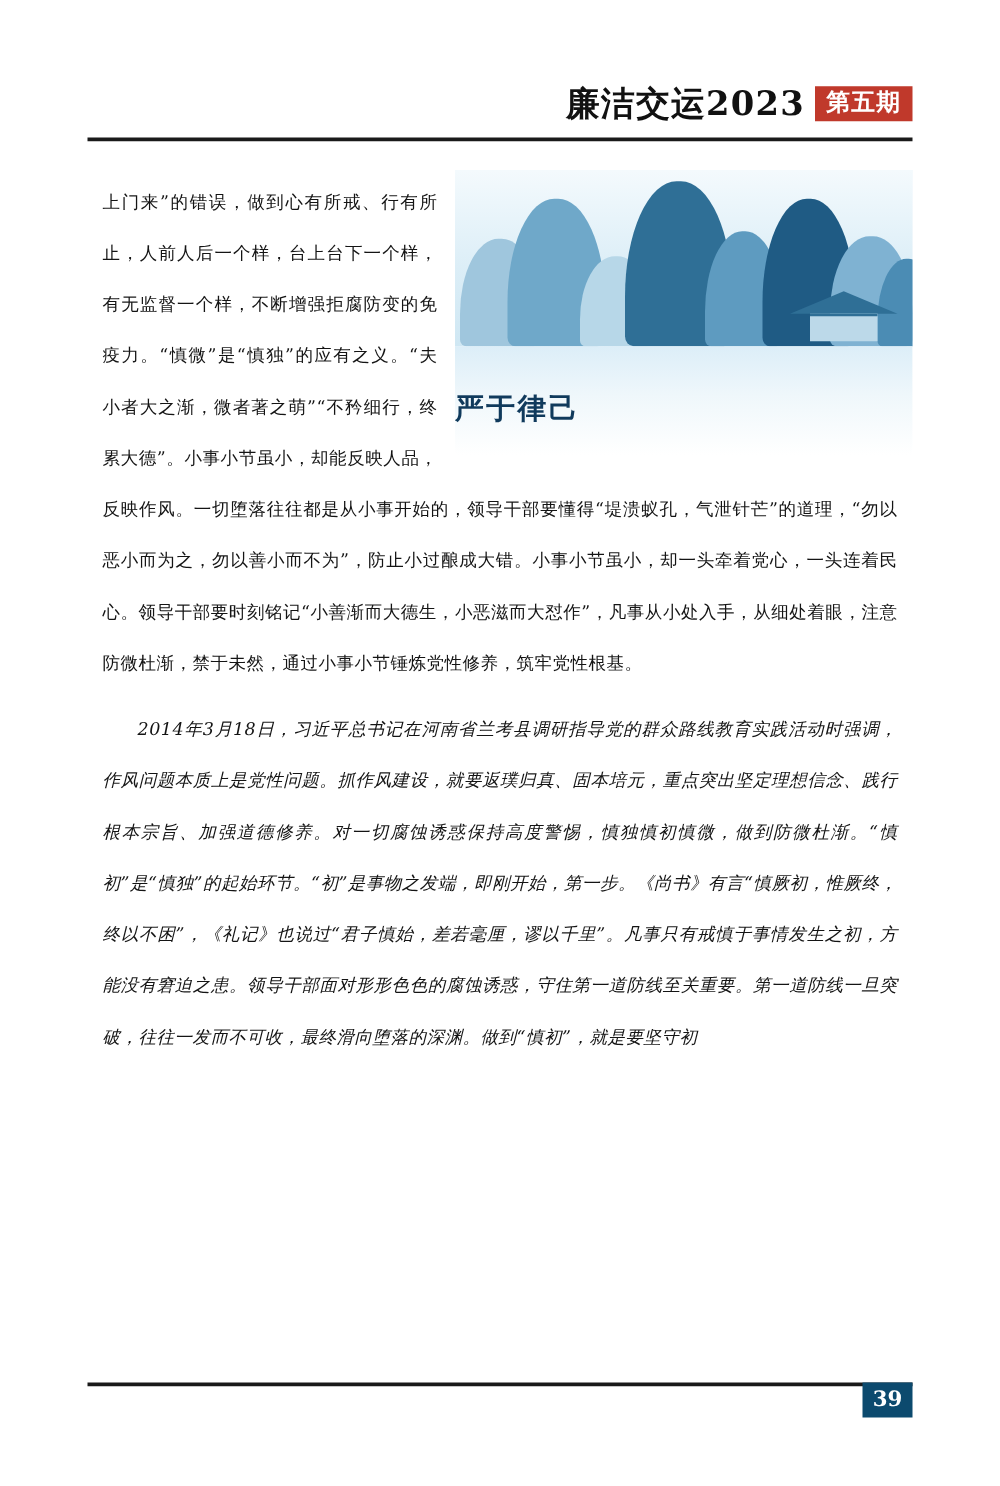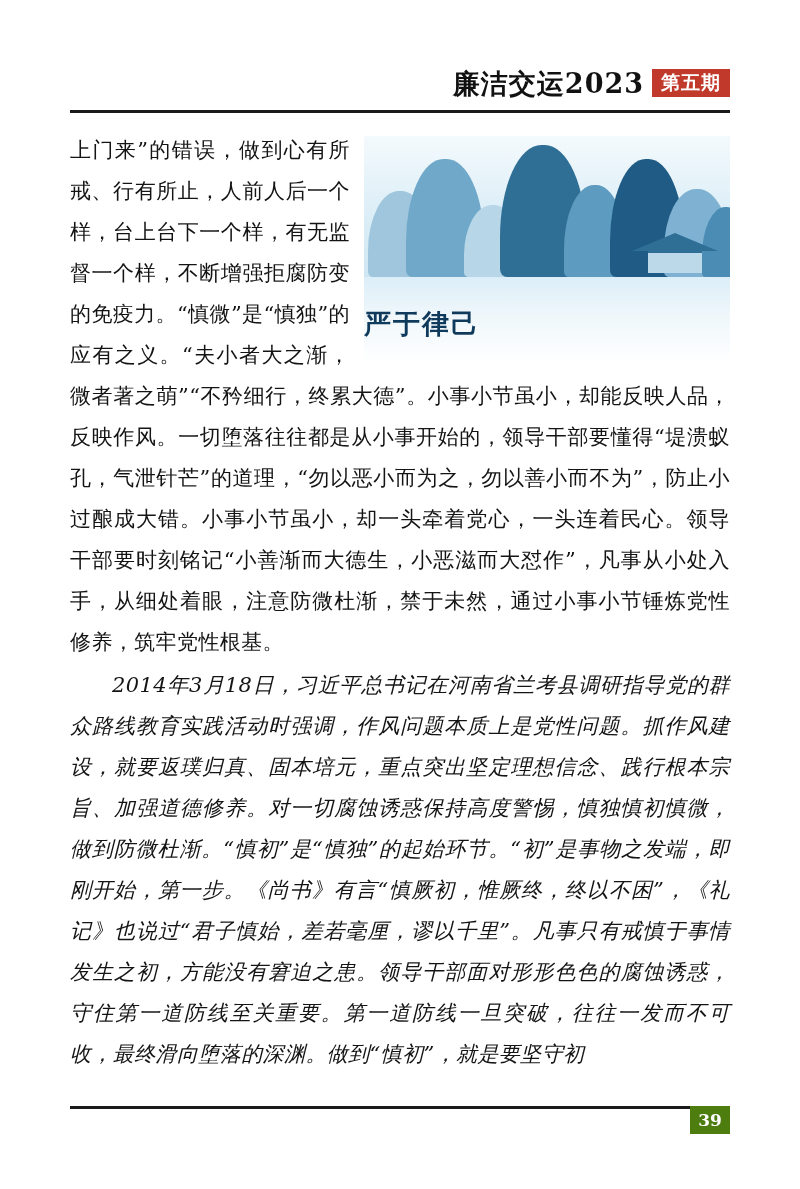--- a/index.html
+++ b/index.html
@@ -67,26 +67,26 @@
 
   
   .content {
     position: absolute;
     left: 70px;
     top: 130px;
     width: 660px;
   }
   .para {
     font-family: "DejaVu Serif", "Liberation Serif", serif;
-    font-size: 21px;
+    font-size: 14px;
     line-height: 41px;
     text-align: justify;
     text-justify: inter-ideograph;
     color: #141414;
-    margin: 0;
+    margin: 12px;
     letter-spacing: 0.4px;
   }
   .para.indent {
     text-indent: 2em;
     font-style: italic;
   }
   .para + .para {
     margin-top: 2px;
   }
 
@@ -149,21 +149,21 @@
   .fig-caption {
     position: absolute;
     left: 0;
     bottom: 22px;
     width: 100%;
     display: flex;
     justify-content: space-between;
     align-items: center;
     font-family: "DejaVu Serif", "Liberation Serif", serif;
     font-weight: bold;
-    font-size: 27px;
+    font-size: 23px;
     color: #103a5c;
     letter-spacing: 2px;
   }
   .fig-caption span { white-space: nowrap; }
 
   
   .footer {
     position: absolute;
     left: 70px;
     top: 1106px;
@@ -177,21 +177,21 @@
     width: 660px;
     height: 3px;
     background: #1a1a1a;
   }
   .page-number {
     position: absolute;
     right: 0;
     top: 0;
     width: 40px;
     height: 28px;
-    background: #4d7c0f;
+    background: #0c4a6e;
     color: #ffffff;
     font-family: "DejaVu Serif", "Liberation Serif", serif;
     font-weight: bold;
     font-size: 17px;
     display: flex;
     align-items: center;
     justify-content: center;
   }
   .clearfix::after { content: ""; display: block; clear: both; }
 </style>

